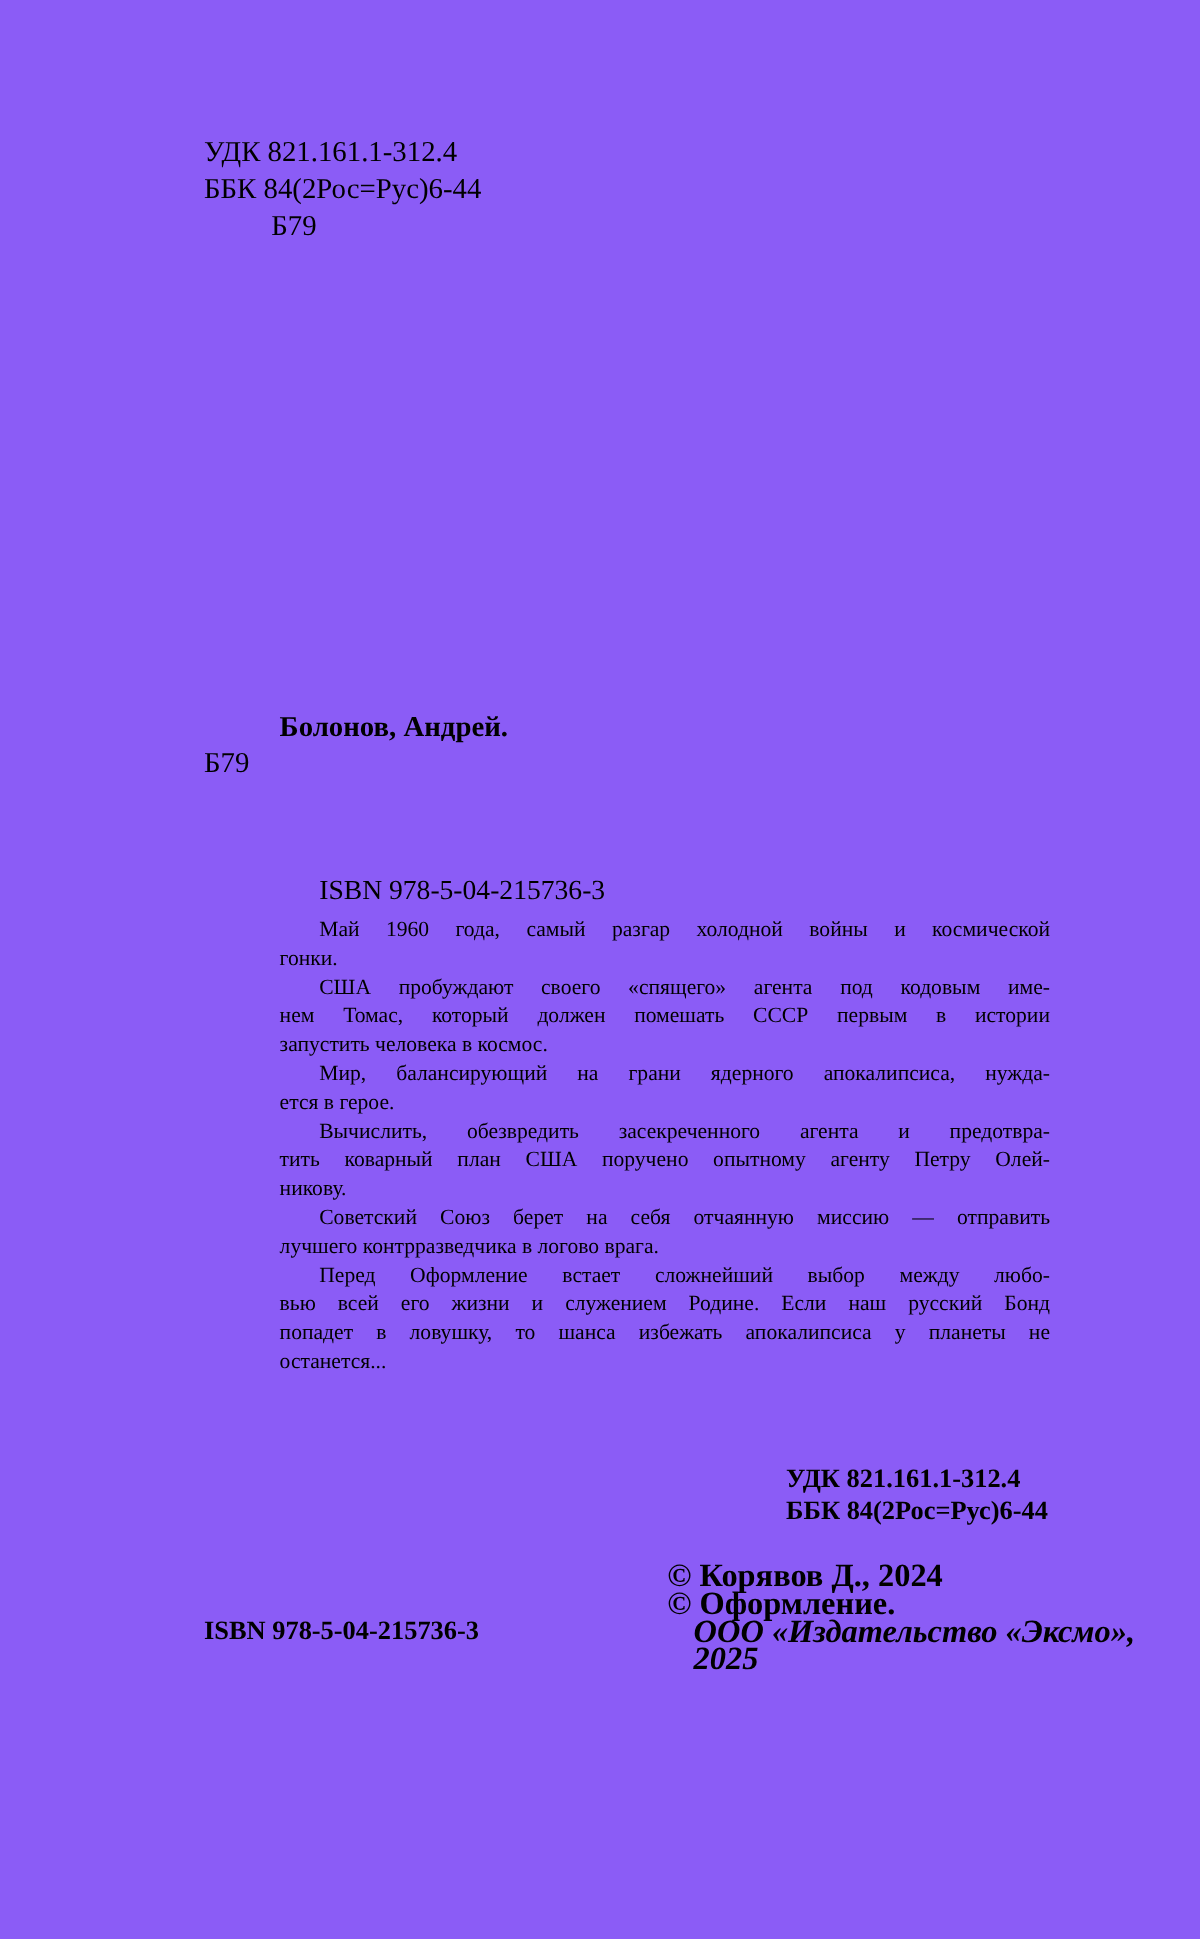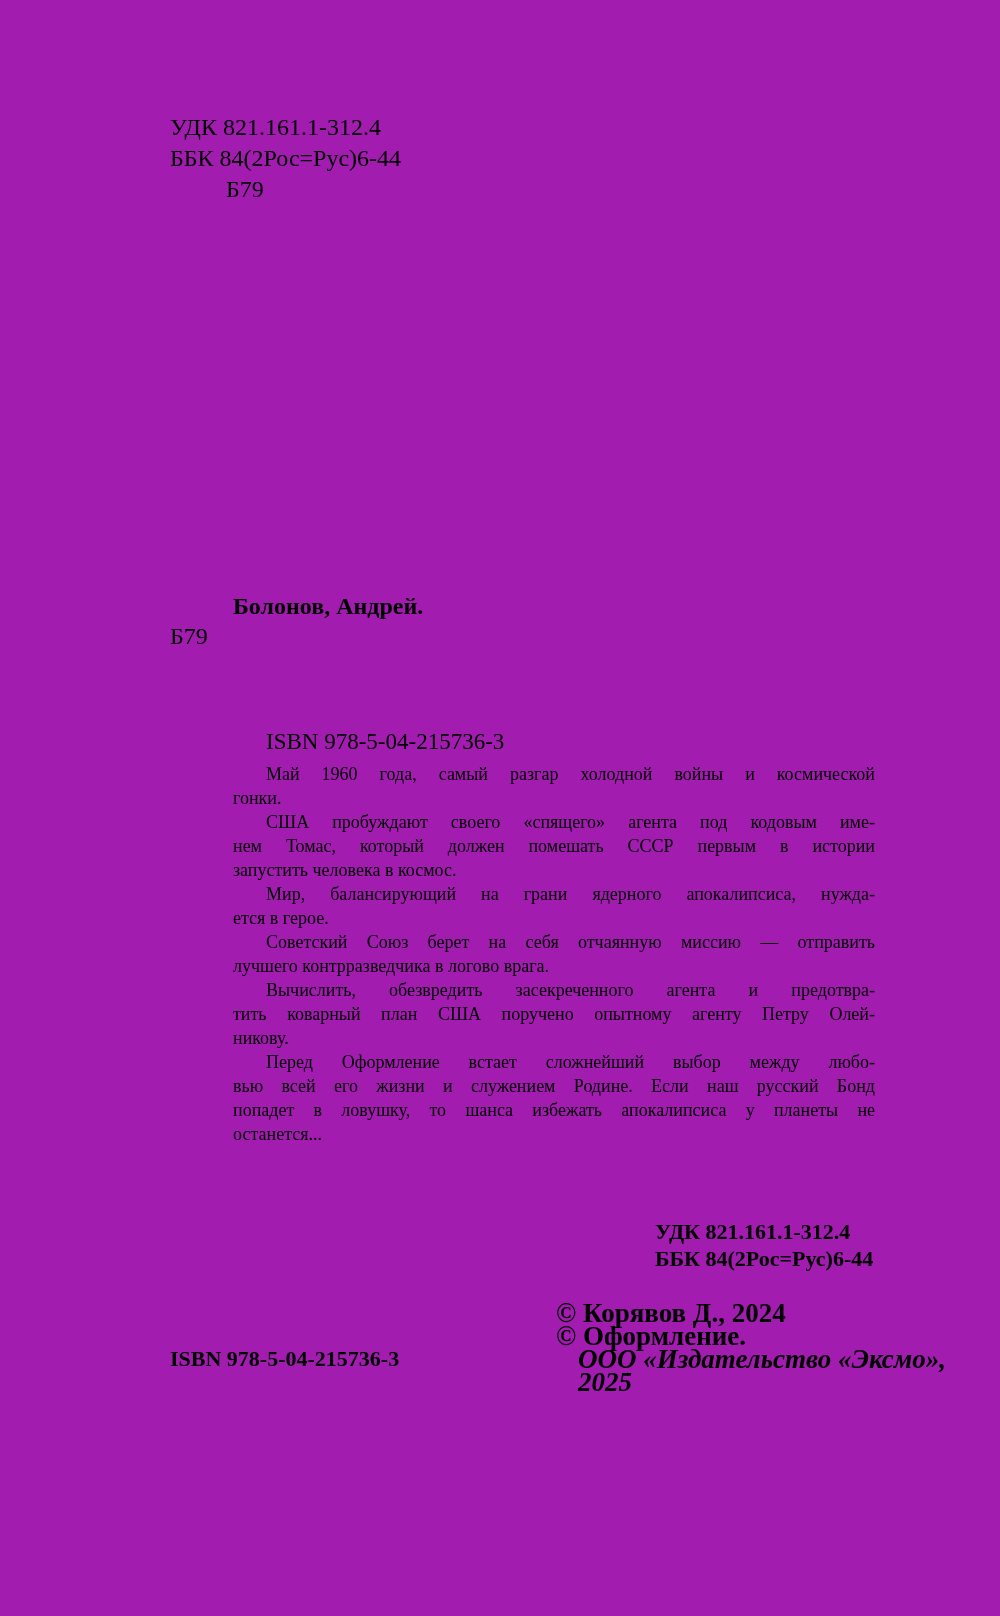--- a/index.html
+++ b/index.html
@@ -1,20 +1,20 @@
 <!DOCTYPE html>
 <html lang="ru"><head>
 <meta charset="utf-8">
 <style>
   html,body{margin:0;padding:0;background:#ffffff;}
   .page{
     position:relative;
     width:1000px;
     height:1616px;
-    background:#a21caf;
+    background:#8b5cf6;
     color:#000000;
     font-family:"Liberation Serif","DejaVu Serif",serif;
     overflow:hidden;
   }
   .bold{font-weight:bold;}
 
   .top-codes{position:absolute;left:170px;top:112px;font-size:24px;line-height:31px;}
   .top-codes .code{padding-left:56px;}
 
   .catalog{position:absolute;left:233px;top:591px;width:642px;font-size:24px;line-height:30px;}
@@ -61,27 +61,27 @@
       <div class="para">
         <div class="line first">США пробуждают своего «спящего» агента под кодовым име-</div>
         <div class="line">нем Томас, который должен помешать СССР первым в истории</div>
         <div class="line last">запустить человека в космос.</div>
       </div>
       <div class="para">
         <div class="line first">Мир, балансирующий на грани ядерного апокалипсиса, нужда-</div>
         <div class="line last">ется в герое.</div>
       </div>
       <div class="para">
-        <div class="line first">Советский Союз берет на себя отчаянную миссию — отправить</div>
-        <div class="line last">лучшего контрразведчика в логово врага.</div>
-      </div>
-      <div class="para">
         <div class="line first">Вычислить, обезвредить засекреченного агента и предотвра-</div>
         <div class="line">тить коварный план США поручено опытному агенту Петру Олей-</div>
         <div class="line last">никову.</div>
+      </div>
+      <div class="para">
+        <div class="line first">Советский Союз берет на себя отчаянную миссию — отправить</div>
+        <div class="line last">лучшего контрразведчика в логово врага.</div>
       </div>
       <div class="para">
         <div class="line first">Перед Оформление встает сложнейший выбор между любо-</div>
         <div class="line">вью всей его жизни и служением Родине. Если наш русский Бонд</div>
         <div class="line">попадет в ловушку, то шанса избежать апокалипсиса у планеты не</div>
         <div class="line last">останется...</div>
       </div>
     </div>
 
   <div class="udk-bottom">

